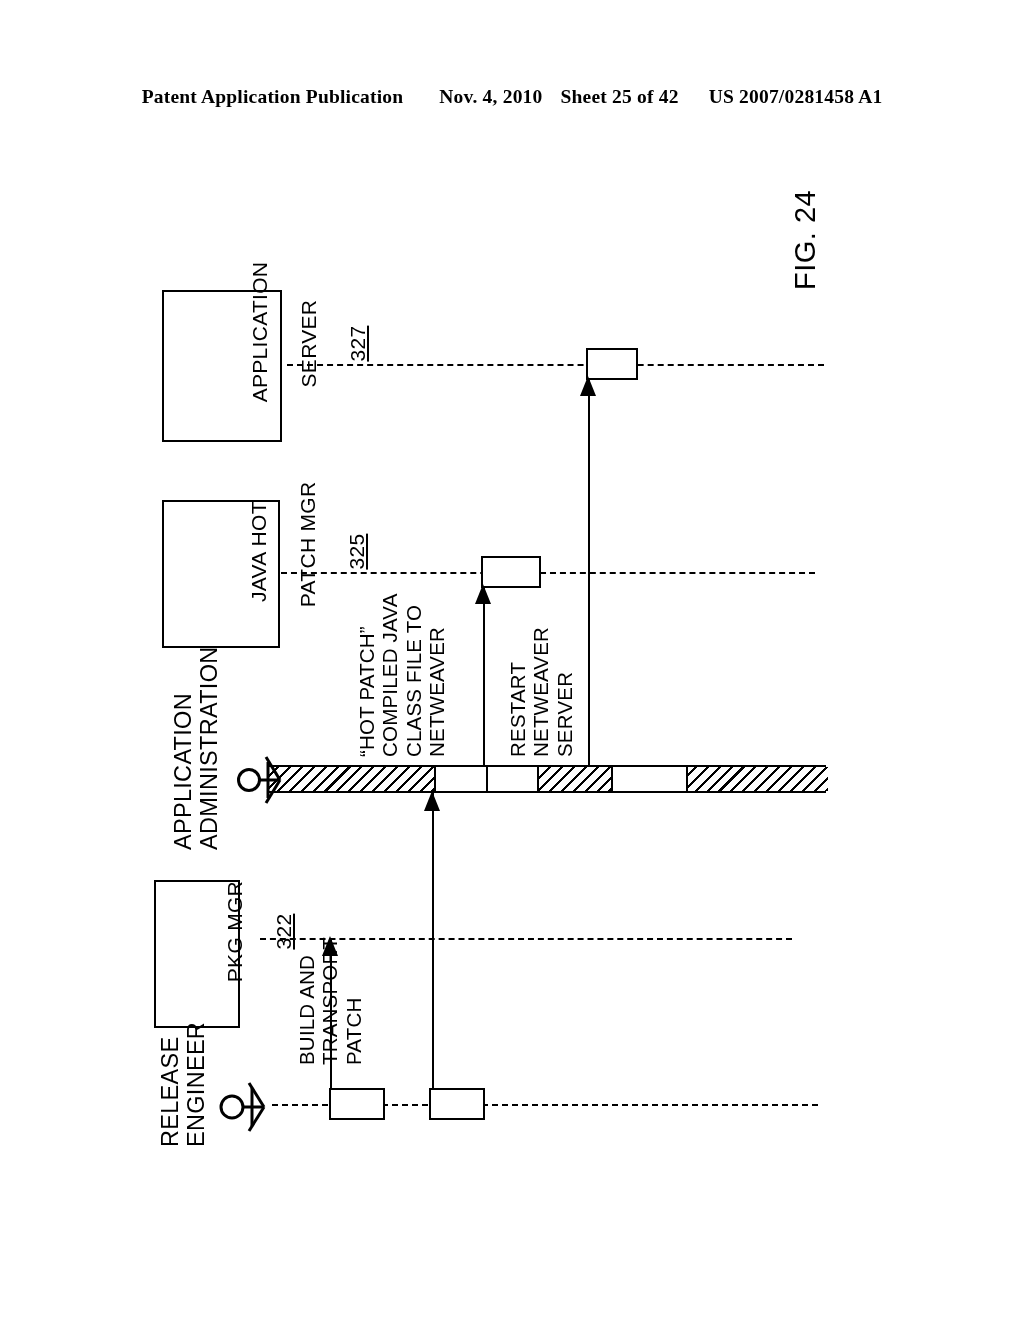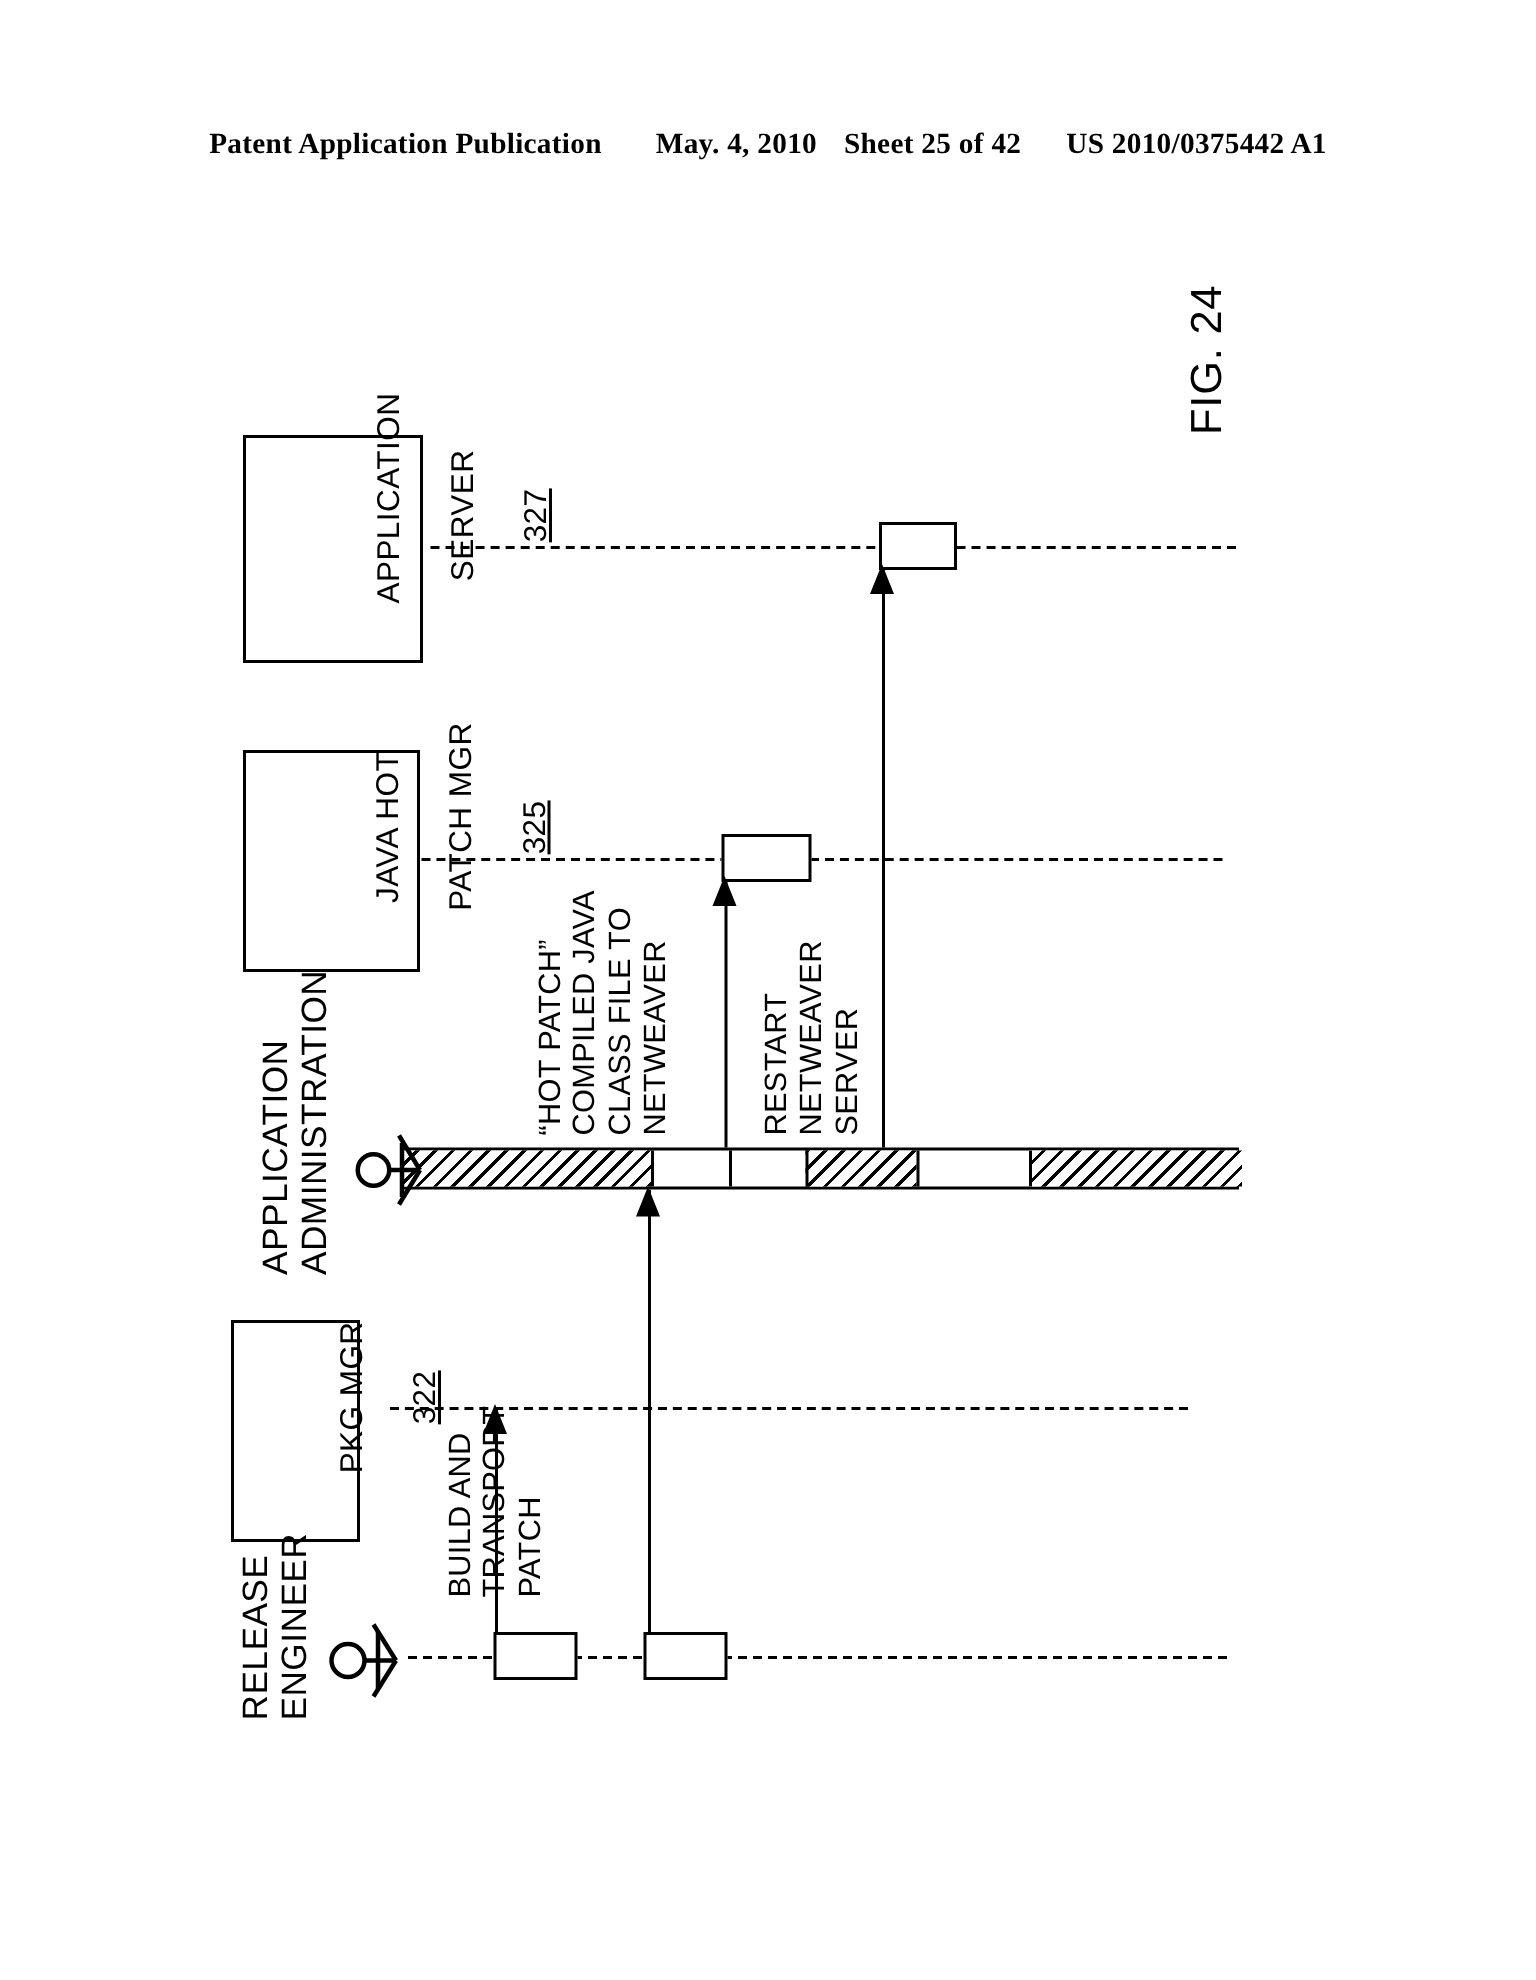--- a/index.html
+++ b/index.html
@@ -158,21 +158,21 @@
   .actor-label {
     font-size: 23.5px;
     line-height: 1.12;
     letter-spacing: 0.3px;
   }
 </style>
 </head>
 <body>
 
 <div id="pub-header">
-  <span>Patent Application Publication</span><span class="hdr-gap-a"></span><span>May. 4, 2010</span><span class="hdr-gap-b"></span><span>Sheet 25 of 42</span><span class="hdr-gap-c"></span><span>US 2010/0375442 A1</span>
+  <span>Patent Application Publication</span><span class="hdr-gap-a"></span><span>Nov. 4, 2010</span><span class="hdr-gap-b"></span><span>Sheet 25 of 42</span><span class="hdr-gap-c"></span><span>US 2007/0281458 A1</span>
 </div>
 
 <div id="figure">
 
   <div class="vtext" id="fig-label" style="left:790px; top:290px; transform: rotate(-90deg);">FIG. 24</div>
 
   <div class="lifeline-dashed" style="left:287px; top:364px; width:537px;"></div>
 
   <div class="lifeline-dashed" style="left:281px; top:572px; width:534px;"></div>
 

